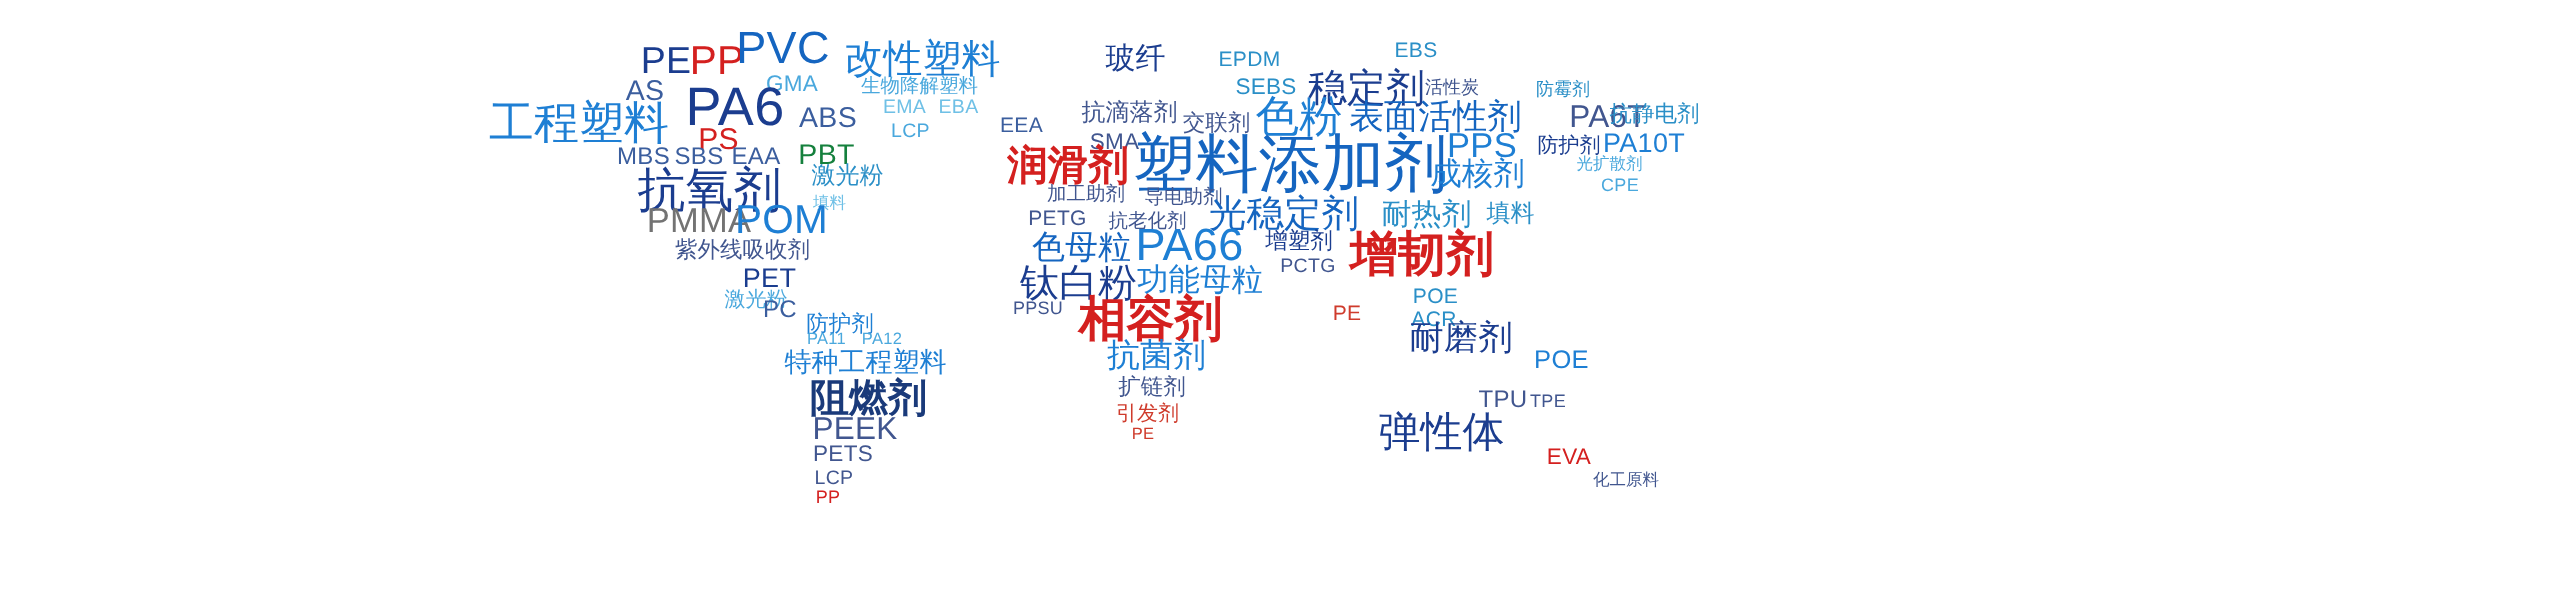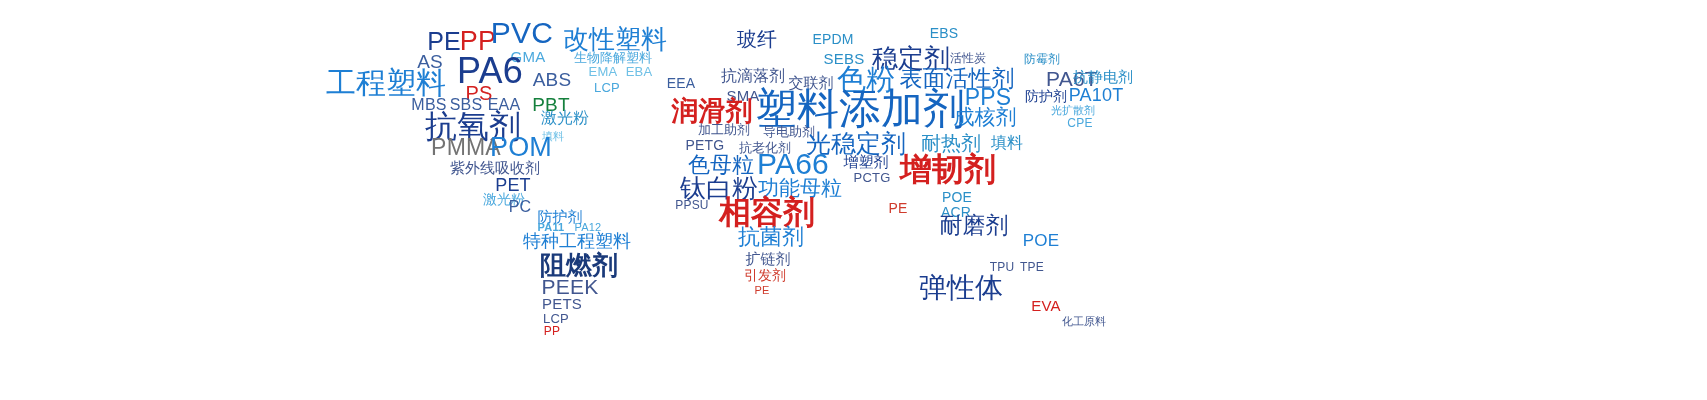--- a/index.html
+++ b/index.html
@@ -46,21 +46,21 @@
     <span class="word cn" style="left: 473px; top: 126px; font-size: 32px; color: rgb(27, 61, 143); font-weight: 400;">抗氧剂</span>
     <span class="word cn" style="left: 565px; top: 118px; font-size: 16px; color: rgb(42, 143, 199); font-weight: 400;">激光粉</span>
     <span class="word cn" style="left: 553px; top: 136px; font-size: 11px; color: rgb(111, 192, 230); font-weight: 400;">填料</span>
     <span class="word" style="left: 466px; top: 147px; font-size: 23px; color: #737373; font-weight: 400;">PMMA</span>
     <span class="word" style="left: 521px; top: 147px; font-size: 27px; color: rgb(30, 127, 212); font-weight: 400;">POM</span>
     <span class="word cn" style="left: 495px; top: 167px; font-size: 15px; color: rgb(65, 86, 143); font-weight: 400;">紫外线吸收剂</span>
     <span class="word" style="left: 513px; top: 185px; font-size: 18px; color: rgb(27, 61, 143); font-weight: 400;">PET</span>
     <span class="word cn" style="left: 504px; top: 199px; font-size: 14px; color: rgb(74, 168, 221); font-weight: 400;">激光粉</span>
     <span class="word" style="left: 520px; top: 207px; font-size: 16px; color: rgb(59, 94, 158); font-weight: 400;">PC</span>
     <span class="word cn" style="left: 560px; top: 216px; font-size: 15px; color: rgb(30, 127, 212); font-weight: 400;">防护剂</span>
-    <span class="word" style="left: 551px; top: 227px; font-size: 11px; color: rgb(74, 168, 221); font-weight: 700;">PA11</span>
+    <span class="word" style="left: 551px; top: 227px; font-size: 11px; color: rgb(74, 168, 221); font-weight: 400;">PA11</span>
     <span class="word" style="left: 588px; top: 227px; font-size: 11px; color: rgb(74, 168, 221); font-weight: 400;">PA12</span>
     <span class="word cn" style="left: 577px; top: 241px; font-size: 18px; color: rgb(30, 127, 212); font-weight: 400;">特种工程塑料</span>
     <span class="word bold cn" style="left: 579px; top: 265px; font-size: 26px; color: rgb(26, 58, 122); font-weight: 700;">阻燃剂</span>
     <span class="word" style="left: 570px; top: 286px; font-size: 21px; color: rgb(65, 86, 143); font-weight: 400;">PEEK</span>
     <span class="word" style="left: 562px; top: 303px; font-size: 15px; color: rgb(65, 86, 143); font-weight: 400;">PETS</span>
     <span class="word" style="left: 556px; top: 318px; font-size: 13px; color: rgb(65, 86, 143); font-weight: 400;">LCP</span>
     <span class="word" style="left: 552px; top: 331px; font-size: 12px; color: rgb(212, 32, 31); font-weight: 400;">PP</span>
     <span class="word cn" style="left: 615px; top: 39px; font-size: 26px; color: rgb(30, 127, 212); font-weight: 400;">改性塑料</span>
     <span class="word cn" style="left: 613px; top: 57px; font-size: 13px; color: rgb(74, 168, 221); font-weight: 400;">生物降解塑料</span>
     <span class="word" style="left: 603px; top: 71px; font-size: 13px; color: rgb(111, 192, 230); font-weight: 400;">EMA</span>
@@ -107,18 +107,18 @@
     <span class="word bold cn" style="left: 767px; top: 212px; font-size: 32px; color: rgb(212, 32, 31); font-weight: 700;">相容剂</span>
     <span class="word" style="left: 898px; top: 208px; font-size: 14px; color: rgb(207, 59, 44); font-weight: 400;">PE</span>
     <span class="word" style="left: 957px; top: 197px; font-size: 14px; color: rgb(42, 143, 199); font-weight: 400;">POE</span>
     <span class="word" style="left: 956px; top: 212px; font-size: 14px; color: rgb(42, 143, 199); font-weight: 400;">ACR</span>
     <span class="word cn" style="left: 974px; top: 225px; font-size: 23px; color: rgb(27, 61, 143); font-weight: 400;">耐磨剂</span>
     <span class="word" style="left: 1041px; top: 240px; font-size: 17px; color: rgb(30, 127, 212); font-weight: 400;">POE</span>
     <span class="word cn" style="left: 771px; top: 237px; font-size: 22px; color: rgb(30, 127, 212); font-weight: 400;">抗菌剂</span>
     <span class="word cn" style="left: 768px; top: 258px; font-size: 15px; color: rgb(65, 86, 143); font-weight: 400;">扩链剂</span>
     <span class="word cn" style="left: 765px; top: 275px; font-size: 14px; color: rgb(207, 59, 44); font-weight: 400;">引发剂</span>
     <span class="word" style="left: 762px; top: 290px; font-size: 11px; color: rgb(207, 59, 44); font-weight: 400;">PE</span>
-    <span class="word" style="left: 1002px; top: 267px; font-size: 12px; color: rgb(65, 86, 143); font-weight: 400;">TPU</span>
+    <span class="word" style="left: 1002px; top: 267px; font-size: 16px; color: rgb(65, 86, 143); font-weight: 400;">TPU</span>
     <span class="word" style="left: 1032px; top: 267px; font-size: 12px; color: rgb(65, 86, 143); font-weight: 400;">TPE</span>
     <span class="word cn" style="left: 961px; top: 288px; font-size: 28px; color: rgb(27, 61, 143); font-weight: 400;">弹性体</span>
     <span class="word" style="left: 1046px; top: 305px; font-size: 15px; color: rgb(212, 32, 31); font-weight: 400;">EVA</span>
     <span class="word cn" style="left: 1084px; top: 321px; font-size: 11px; color: rgb(65, 86, 143); font-weight: 400;">化工原料</span>
   </div>
 
 </body></html>

